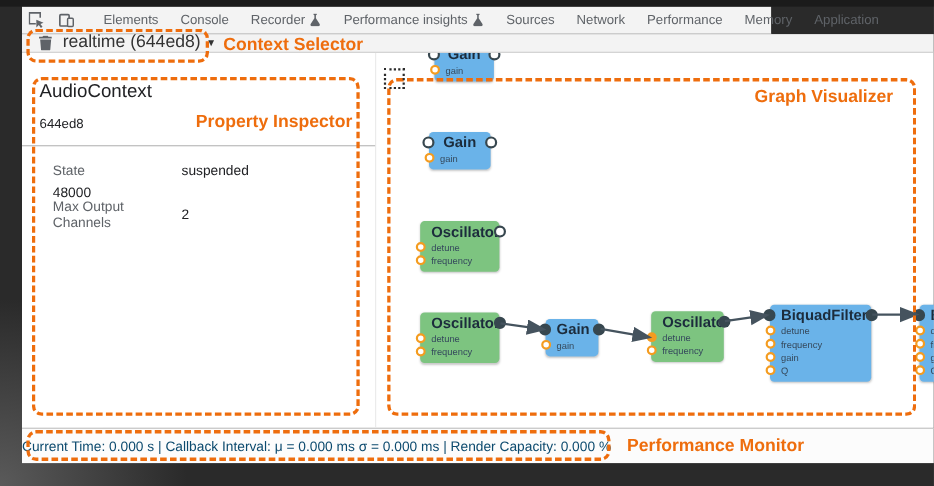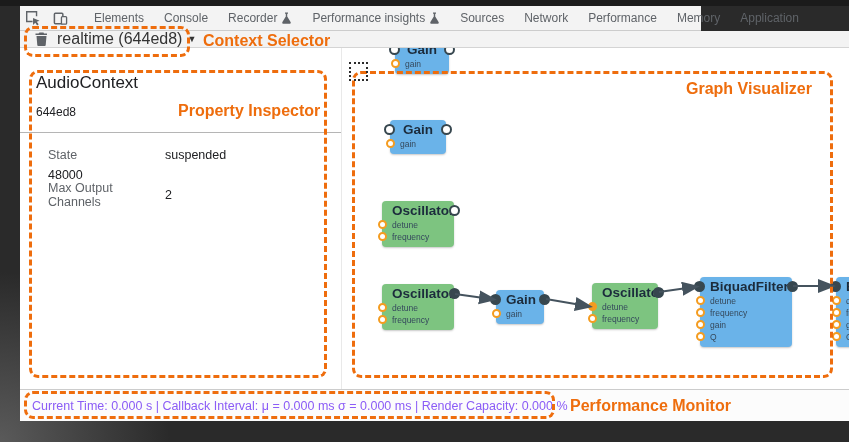--- a/index.html
+++ b/index.html
@@ -50,21 +50,21 @@
   .nparam { position:relative; height:12px; line-height:12px; font-size:8.5px; color:#35495c; padding-left:10px; white-space:nowrap; }
   .aport { position:absolute; width:11px; height:11px; border:2px solid #37474f; border-radius:50%; background:#ffffff; top:4px; }
   .aport.in  { left:-6px; }
   .aport.out { right:-6px; }
   .aport.connected { background:#37474f; }
   .pport { position:absolute; width:9px; height:9px; border:2px solid #f49c20; border-radius:50%; background:#ffffff; left:-4px; top:1px; }
   .pport.connected { background:#f49c20; }
   #edges { left:341px; top:48px; width:508px; height:341px; z-index:3; pointer-events:none; }
 
   
-  #status-text { font-size:12.5px; color:#8b5cf6; margin-left:12px; white-space:nowrap; }
+  #status-text { font-size:12.5px; color:#0c4a6e; white-space:nowrap; }
 
   
   .ann-box { position:absolute; border:3px dashed #ee6d0d; border-radius:9px; z-index:8; pointer-events:none; }
   .ann-label { position:absolute; color:#ee6d0d; font-weight:bold; font-size:16px; z-index:8; white-space:nowrap; }
   #ann-ctx-box   { left:24px;  top:26px;  width:166px; height:31px; }
   #ann-ctx-lab   { left:203px; top:32px; }
   #ann-prop-box  { left:29px;  top:70px;  width:298px; height:308px; }
   #ann-prop-lab  { left:178px; top:81px;margin-top:21px; }
   #ann-graph-box { left:352px; top:71px;  width:481px; height:307px; }
   #ann-graph-lab { left:686px; top:80px; }

